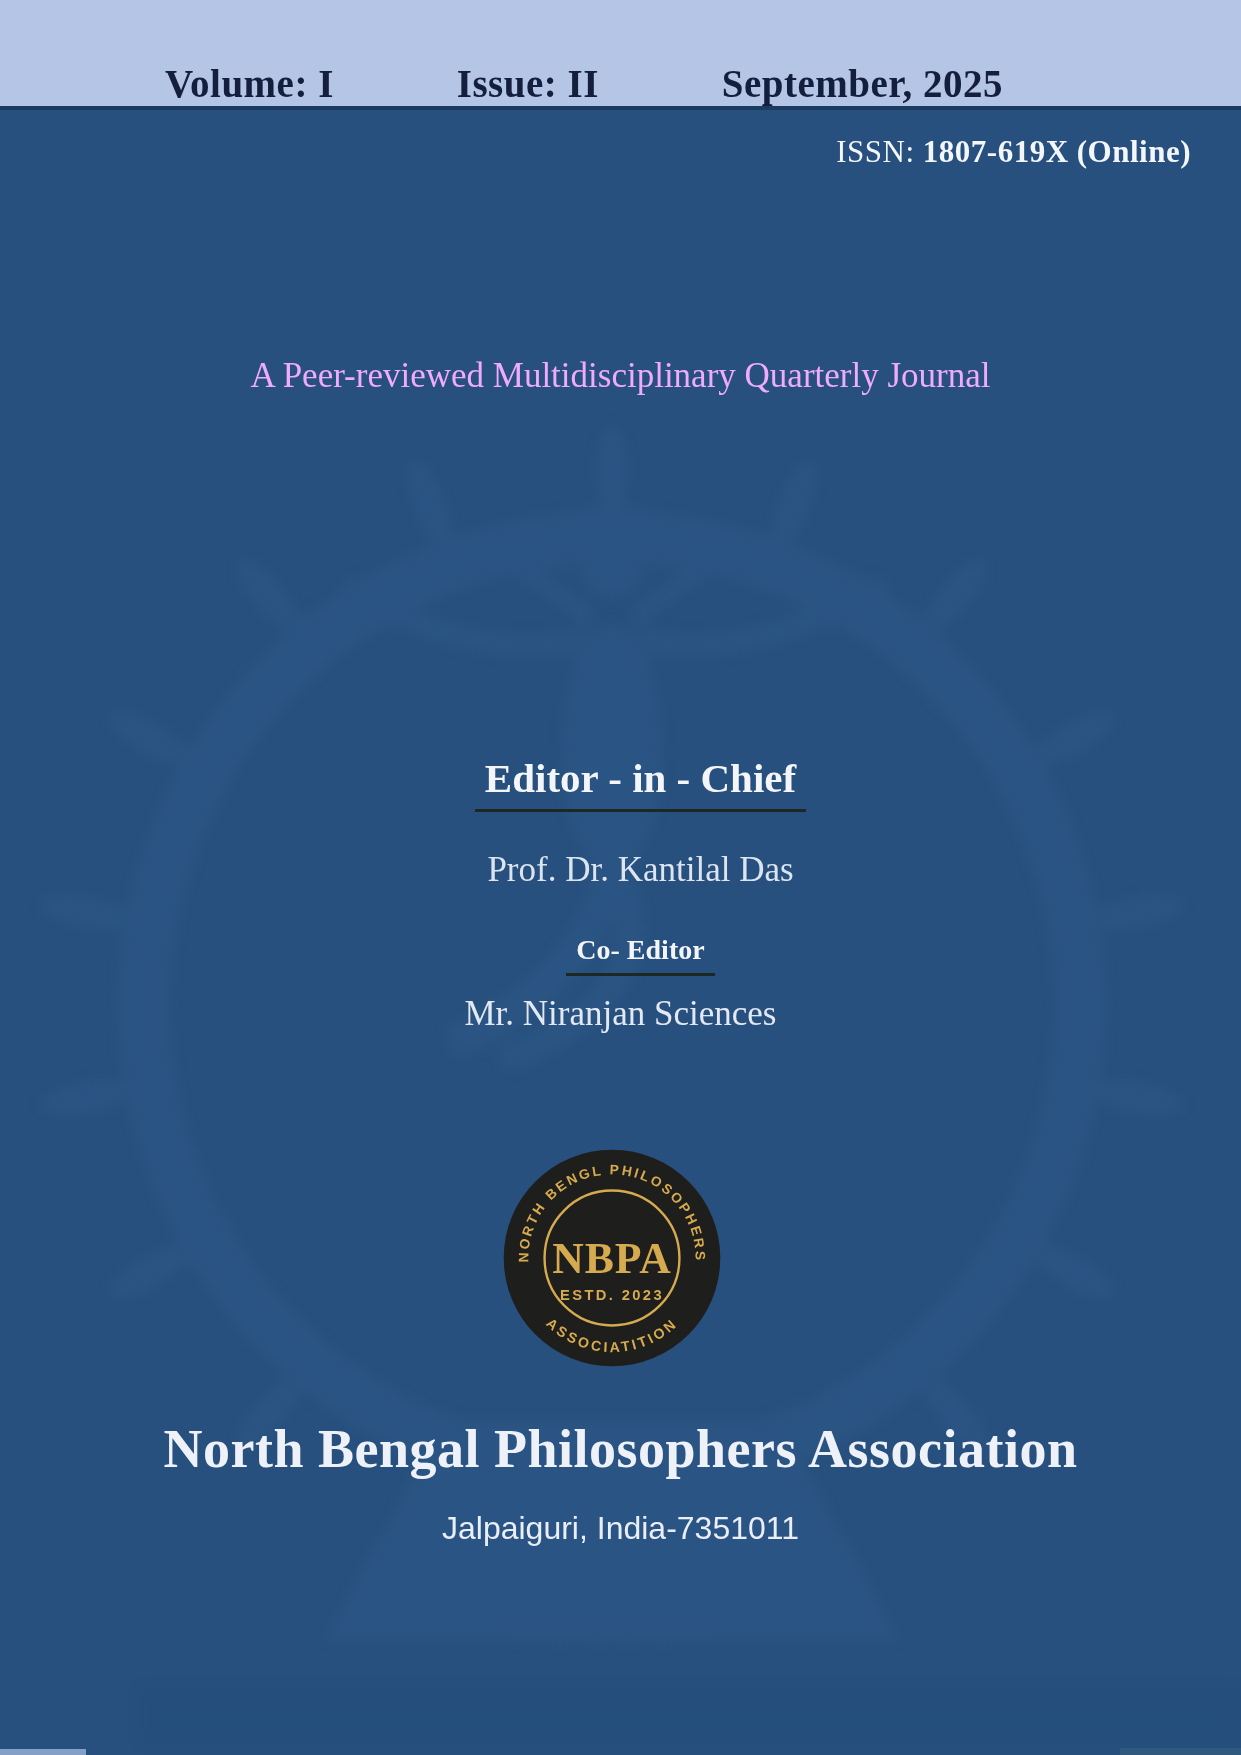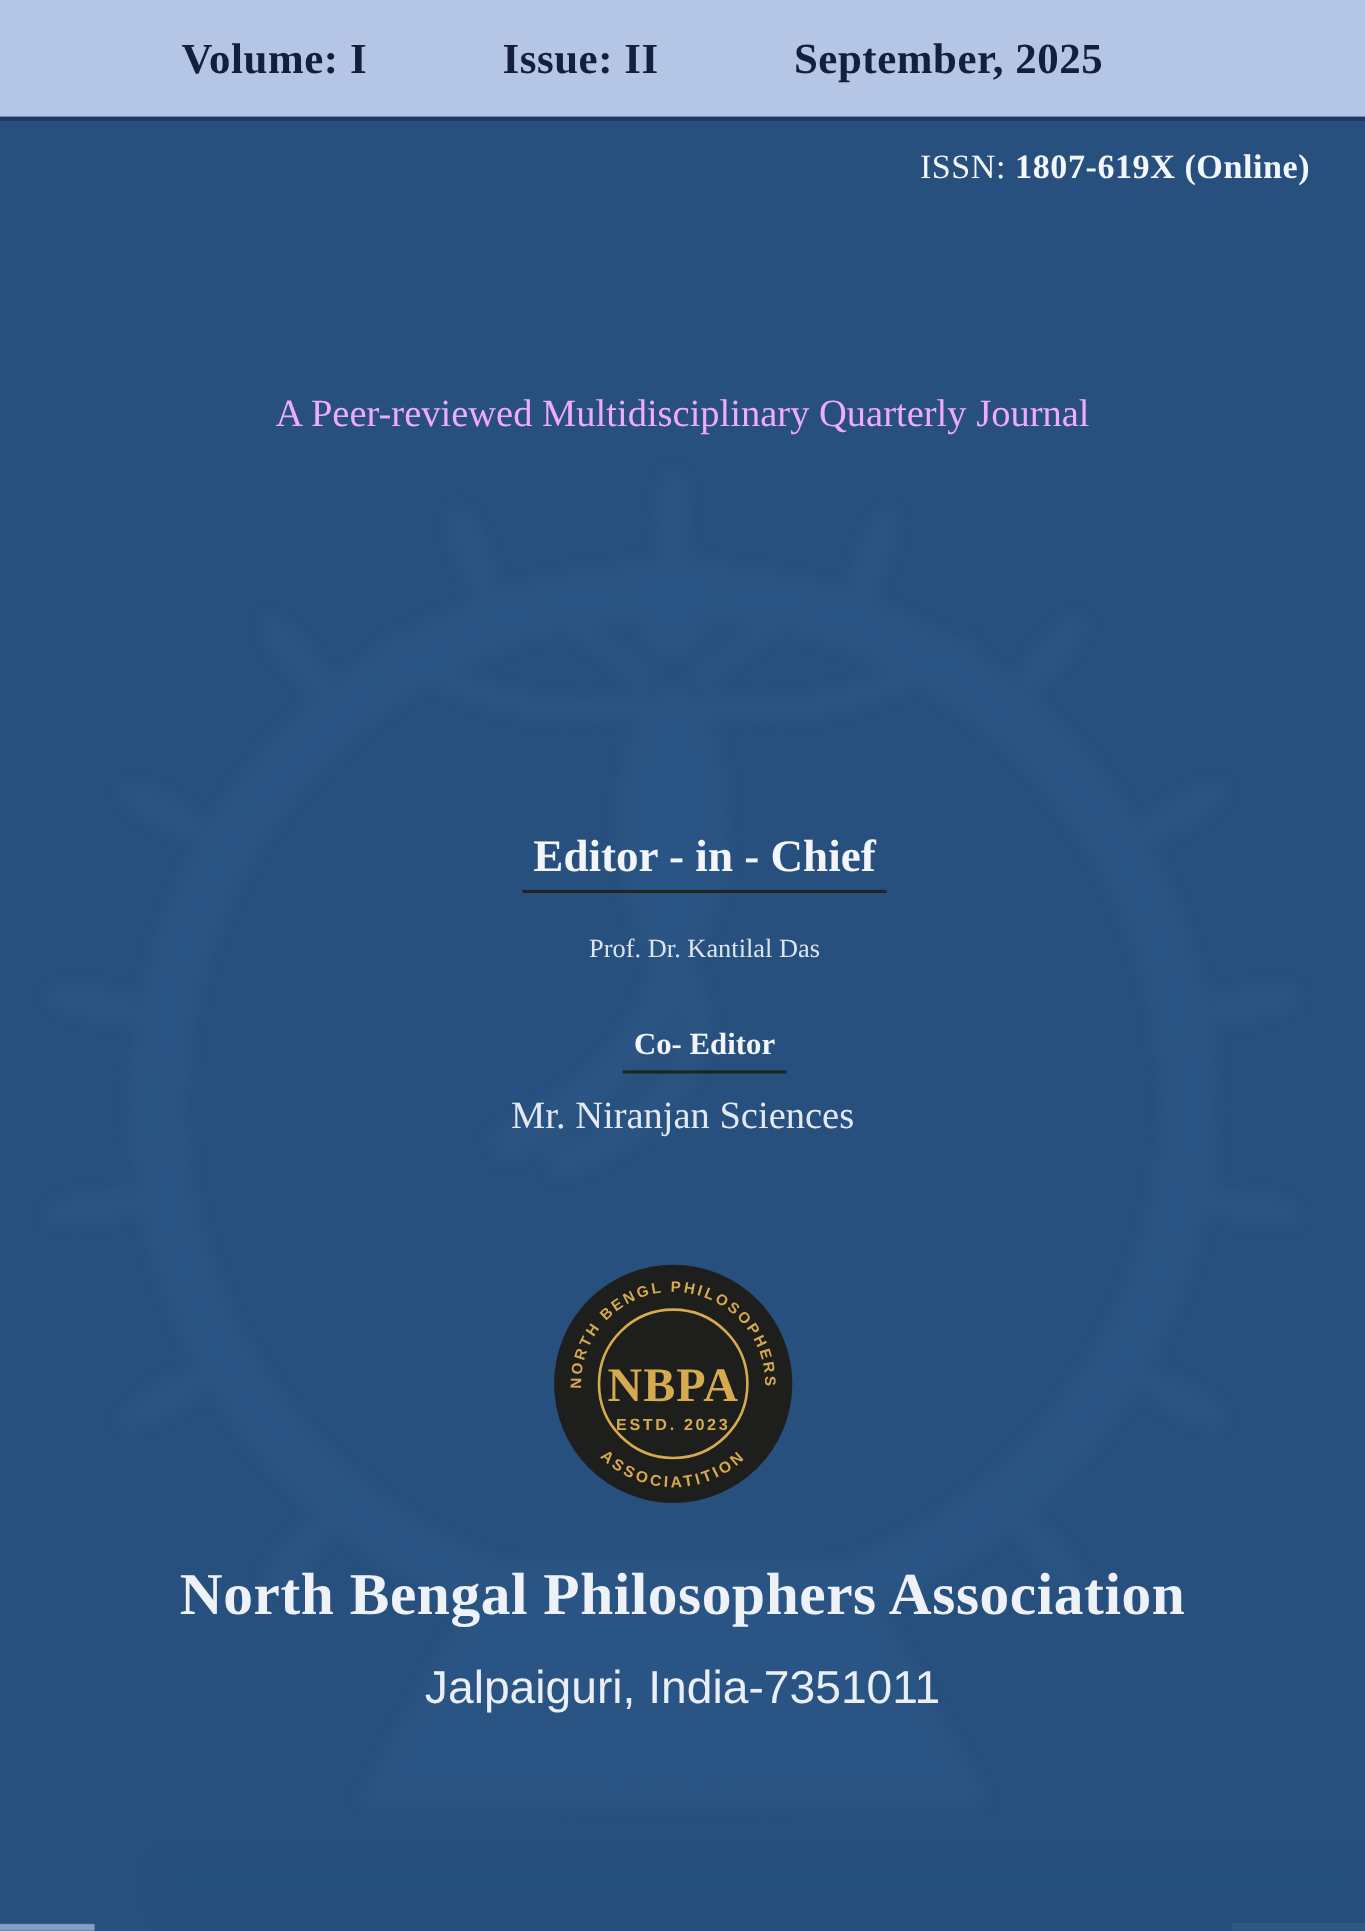--- a/index.html
+++ b/index.html
@@ -12,21 +12,21 @@
     font-family: "Liberation Serif", serif;
   }
   
   .header {
     position: absolute;
     top: 0; left: 0; right: 0;
     height: 110px;
     background: #b5c5e5;
     border-bottom: 4px solid #1c3b60;
     display: flex;
-    align-items: center;
+    align-items: flex-end;
     justify-content: space-between;
     padding: 0 238px 0 165px;
     box-sizing: border-box;
   }
   .header span {
     font-weight: bold;
     font-size: 39px;
     color: #141f3d;
     letter-spacing: 0.5px;
   }
@@ -61,41 +61,41 @@
     color: #f0abfc;
   }
   .section-heading { color: #f3f5f9; padding-left: 40px; }
   .section-heading .underlined {
     display: inline-block;
     border-bottom: 3px solid #1d2823;
     padding: 0 10px 7px 10px;
     font-weight: bold;
   }
   .eic-heading { top: 754px; font-size: 41px; }
-  .eic-name   { top: 850px; font-size: 24px; color: #dce4f0; padding-left: 40px; }
+  .eic-name   { top: 850px; font-size: 35px; color: #dce4f0; padding-left: 40px; }
   .co-heading { top: 934px; font-size: 28px; }
   .co-name    { top: 994px; font-size: 35px; color: #e3e9f3; }
   
   .logo {
     position: absolute;
     left: 498px; top: 1144px;
     width: 228px; height: 228px;
   }
   
   .org {
     top: 1418px;
     font-size: 54px;
     font-weight: bold;
     color: #eef2f8;
     letter-spacing: 0.5px;
   }
   .address {
     top: 1510px;
     font-family: "Liberation Sans", sans-serif;
-    font-size: 42px;
+    font-size: 32px;
     color: #e9eef7;
   }
   
   .strip-left  { position: absolute; bottom: 0; left: 0;  width: 86px;  height: 6px; background: #84a0c6; }
   .strip-right { position: absolute; bottom: 0; right: 0; width: 121px; height: 7px; background: #31587f; }
 </style>
 </head>
 <body>
 
 <div class="cover">

